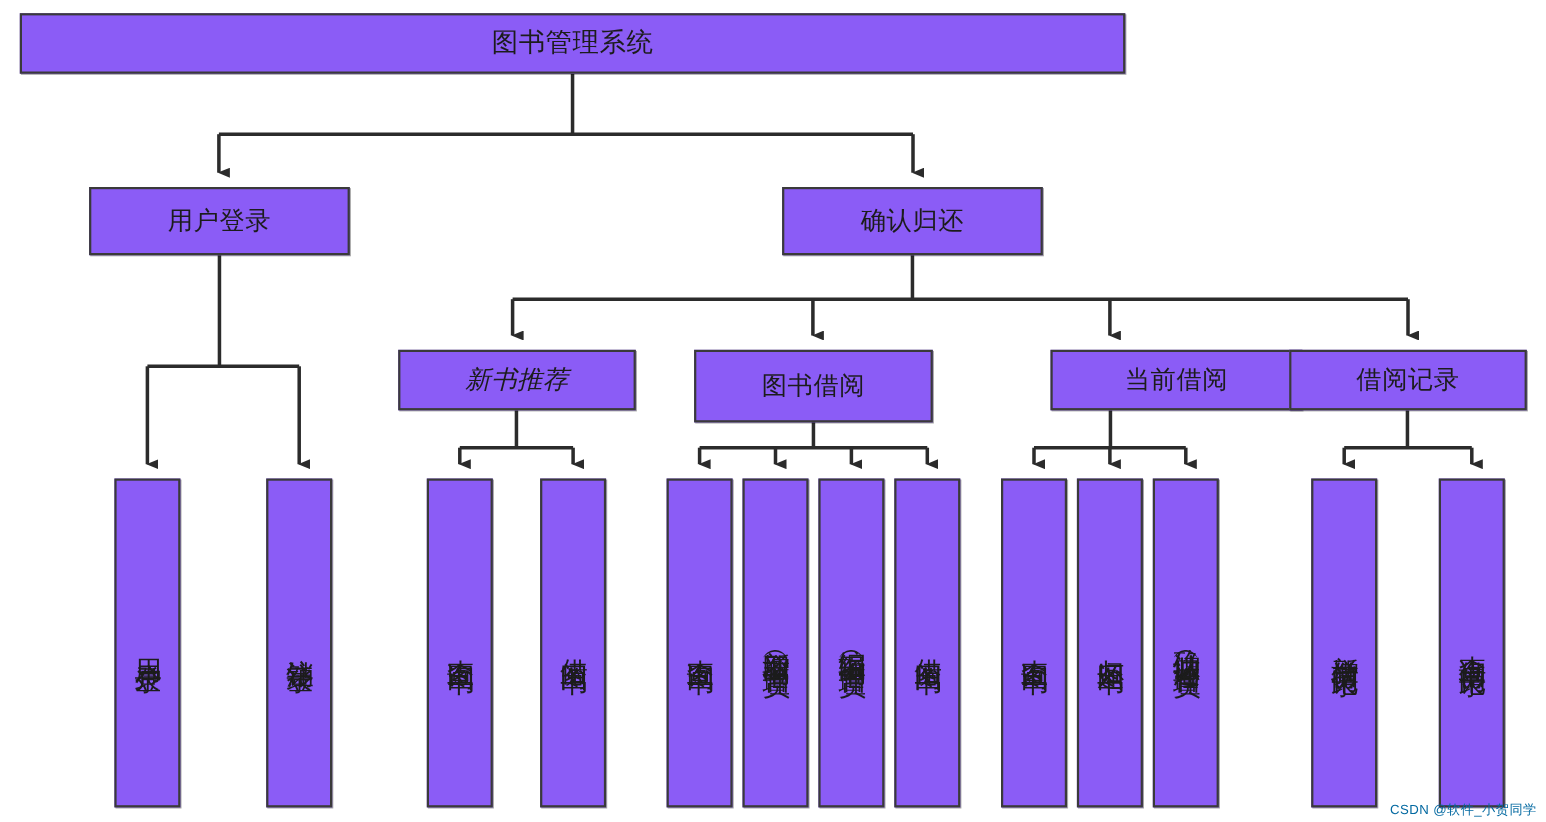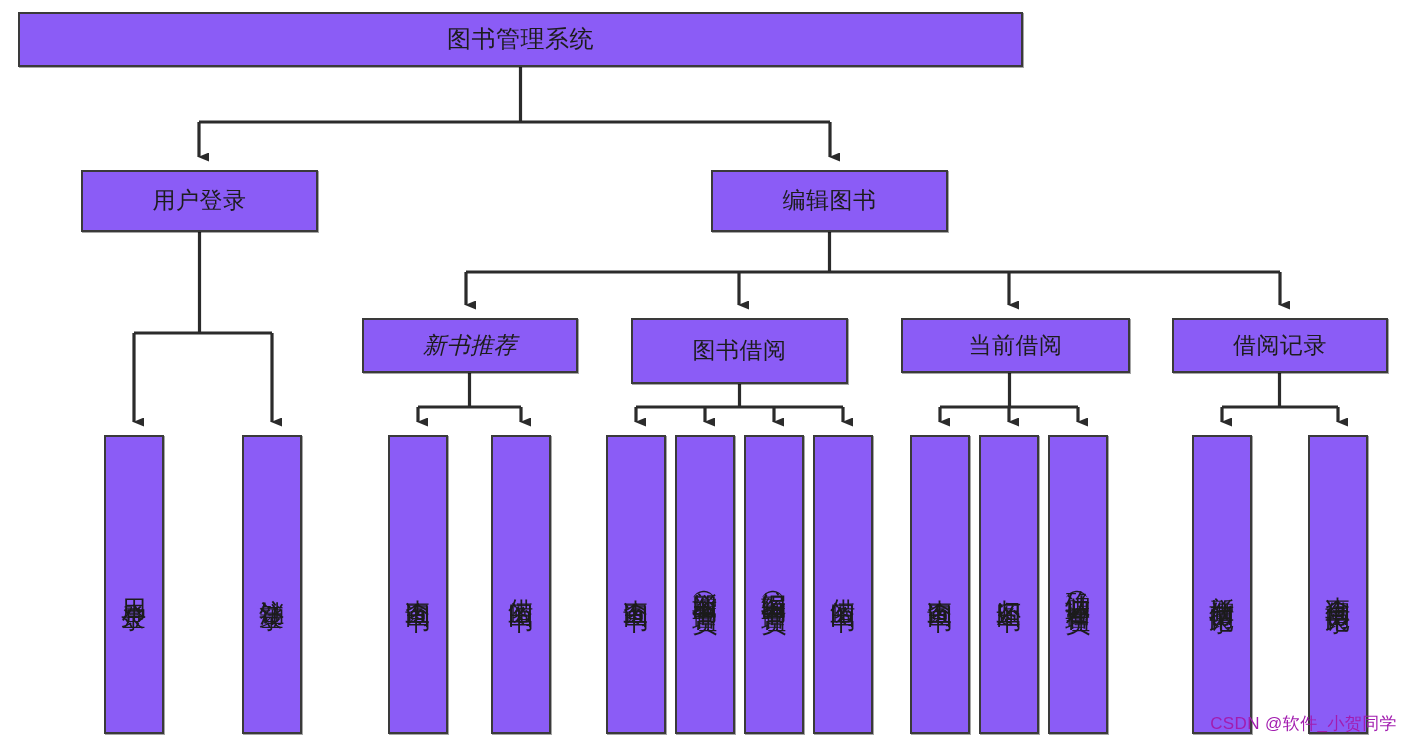--- a/index.html
+++ b/index.html
@@ -57,23 +57,23 @@
     line-height: 1.22;
     letter-spacing: 3px;
     white-space: nowrap;
   }
   .node.title .node-label {
     font-size: 24px;
   }
   #watermark {
     position: absolute;
     right: 8px;
-    bottom: 12px;
-    font-size: 17px;
-    color: #a21caf;
+    bottom: 2px;
+    font-size: 12px;
+    color: #0369a1;
     white-space: nowrap;
     letter-spacing: 0.4px;
   }
 </style>
 </head>
 <body>
 
 <div id="canvas">
 
   <svg id="edges" viewBox="0 0 1405 747" xmlns="http://www.w3.org/2000/svg">
@@ -128,32 +128,32 @@
 
   <div class="node horiz title" style="left:18px; top:12px; width:1005px; height:55px;">
     <span class="node-label">图书管理系统</span>
   </div>
 
   <div class="node horiz" style="left:81px; top:170px; width:237px; height:62px;">
     <span class="node-label">用户登录</span>
   </div>
 
   <div class="node horiz" style="left:711px; top:170px; width:237px; height:62px;">
-    <span class="node-label">编辑图书</span>
+    <span class="node-label">确认归还</span>
   </div>
 
   <div class="node horiz" style="left:362px; top:318px; width:216px; height:55px;font-style:italic;">
     <span class="node-label">新书推荐</span>
   </div>
 
   <div class="node horiz" style="left:631px; top:318px; width:217px; height:66px;">
     <span class="node-label">图书借阅</span>
   </div>
 
-  <div class="node horiz" style="left:901px; top:318px; width:229px; height:55px;">
+  <div class="node horiz" style="left:955px; top:318px; width:229px; height:55px;">
     <span class="node-label">当前借阅</span>
   </div>
 
   <div class="node horiz" style="left:1172px; top:318px; width:216px; height:55px;">
     <span class="node-label">借阅记录</span>
   </div>
 
   <div class="node vert" style="left:104px; top:435px; width:60px; height:299px;">
     <span class="node-label">用户登录</span>
   </div>

